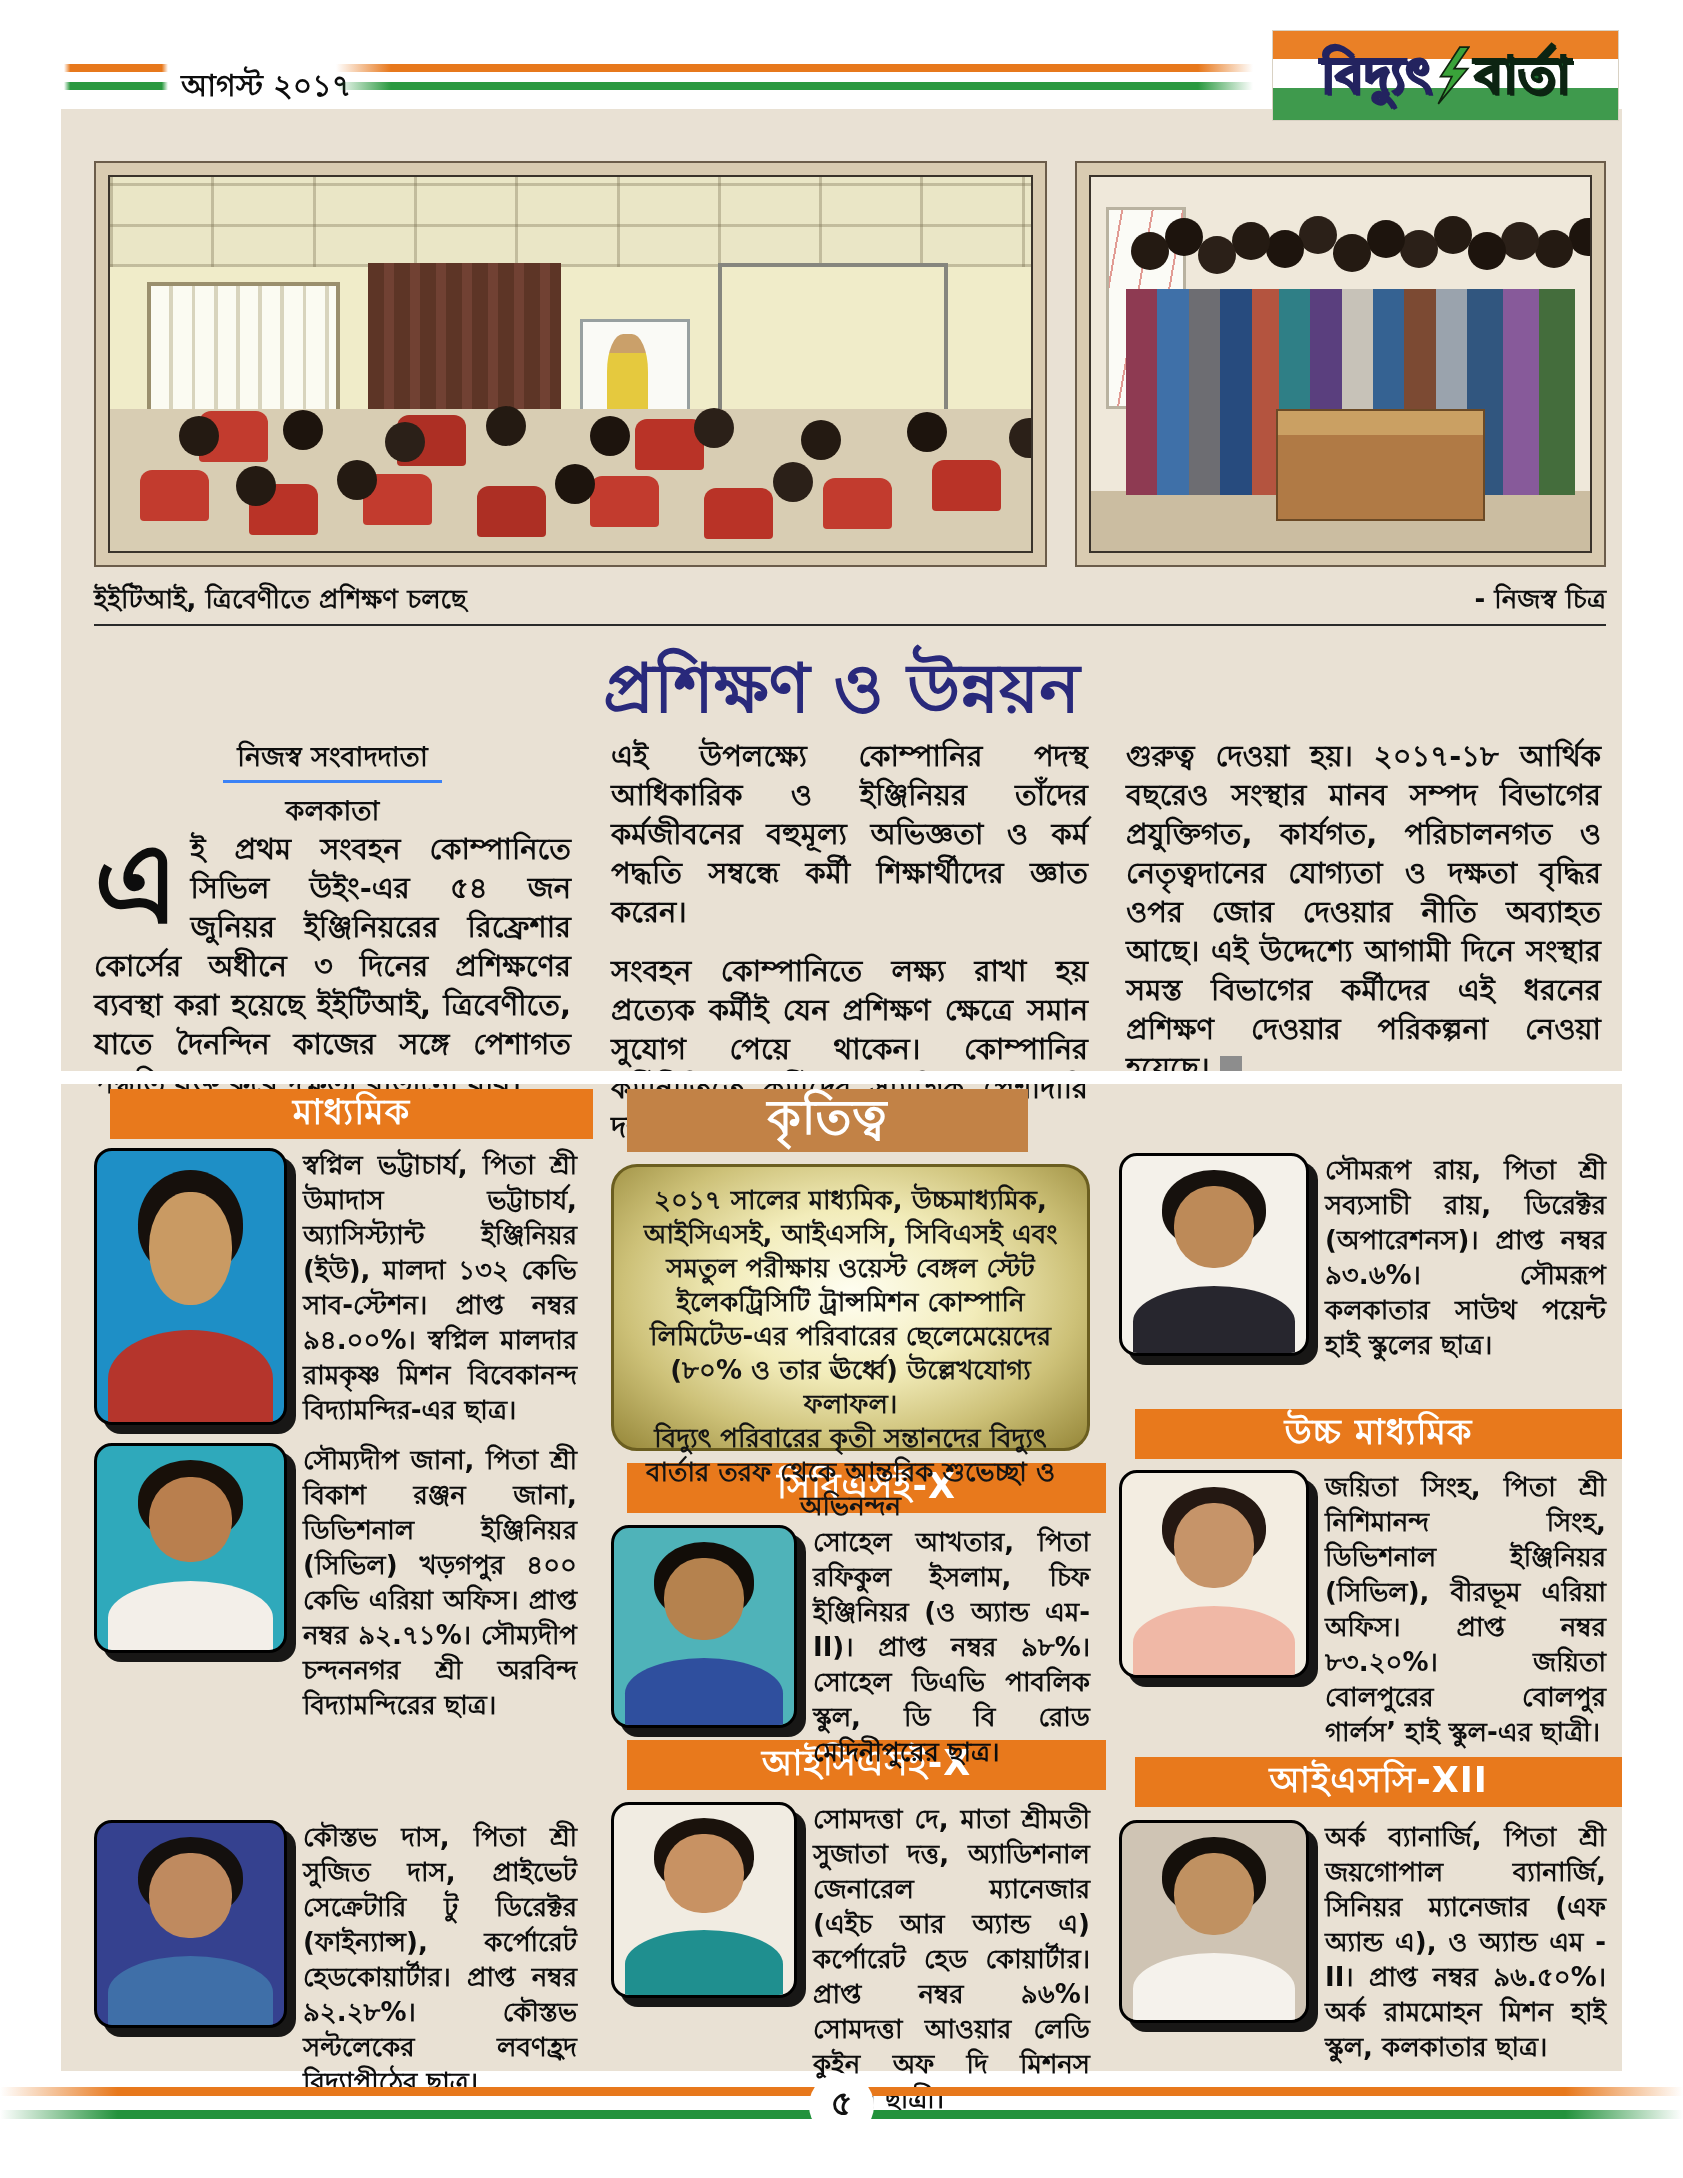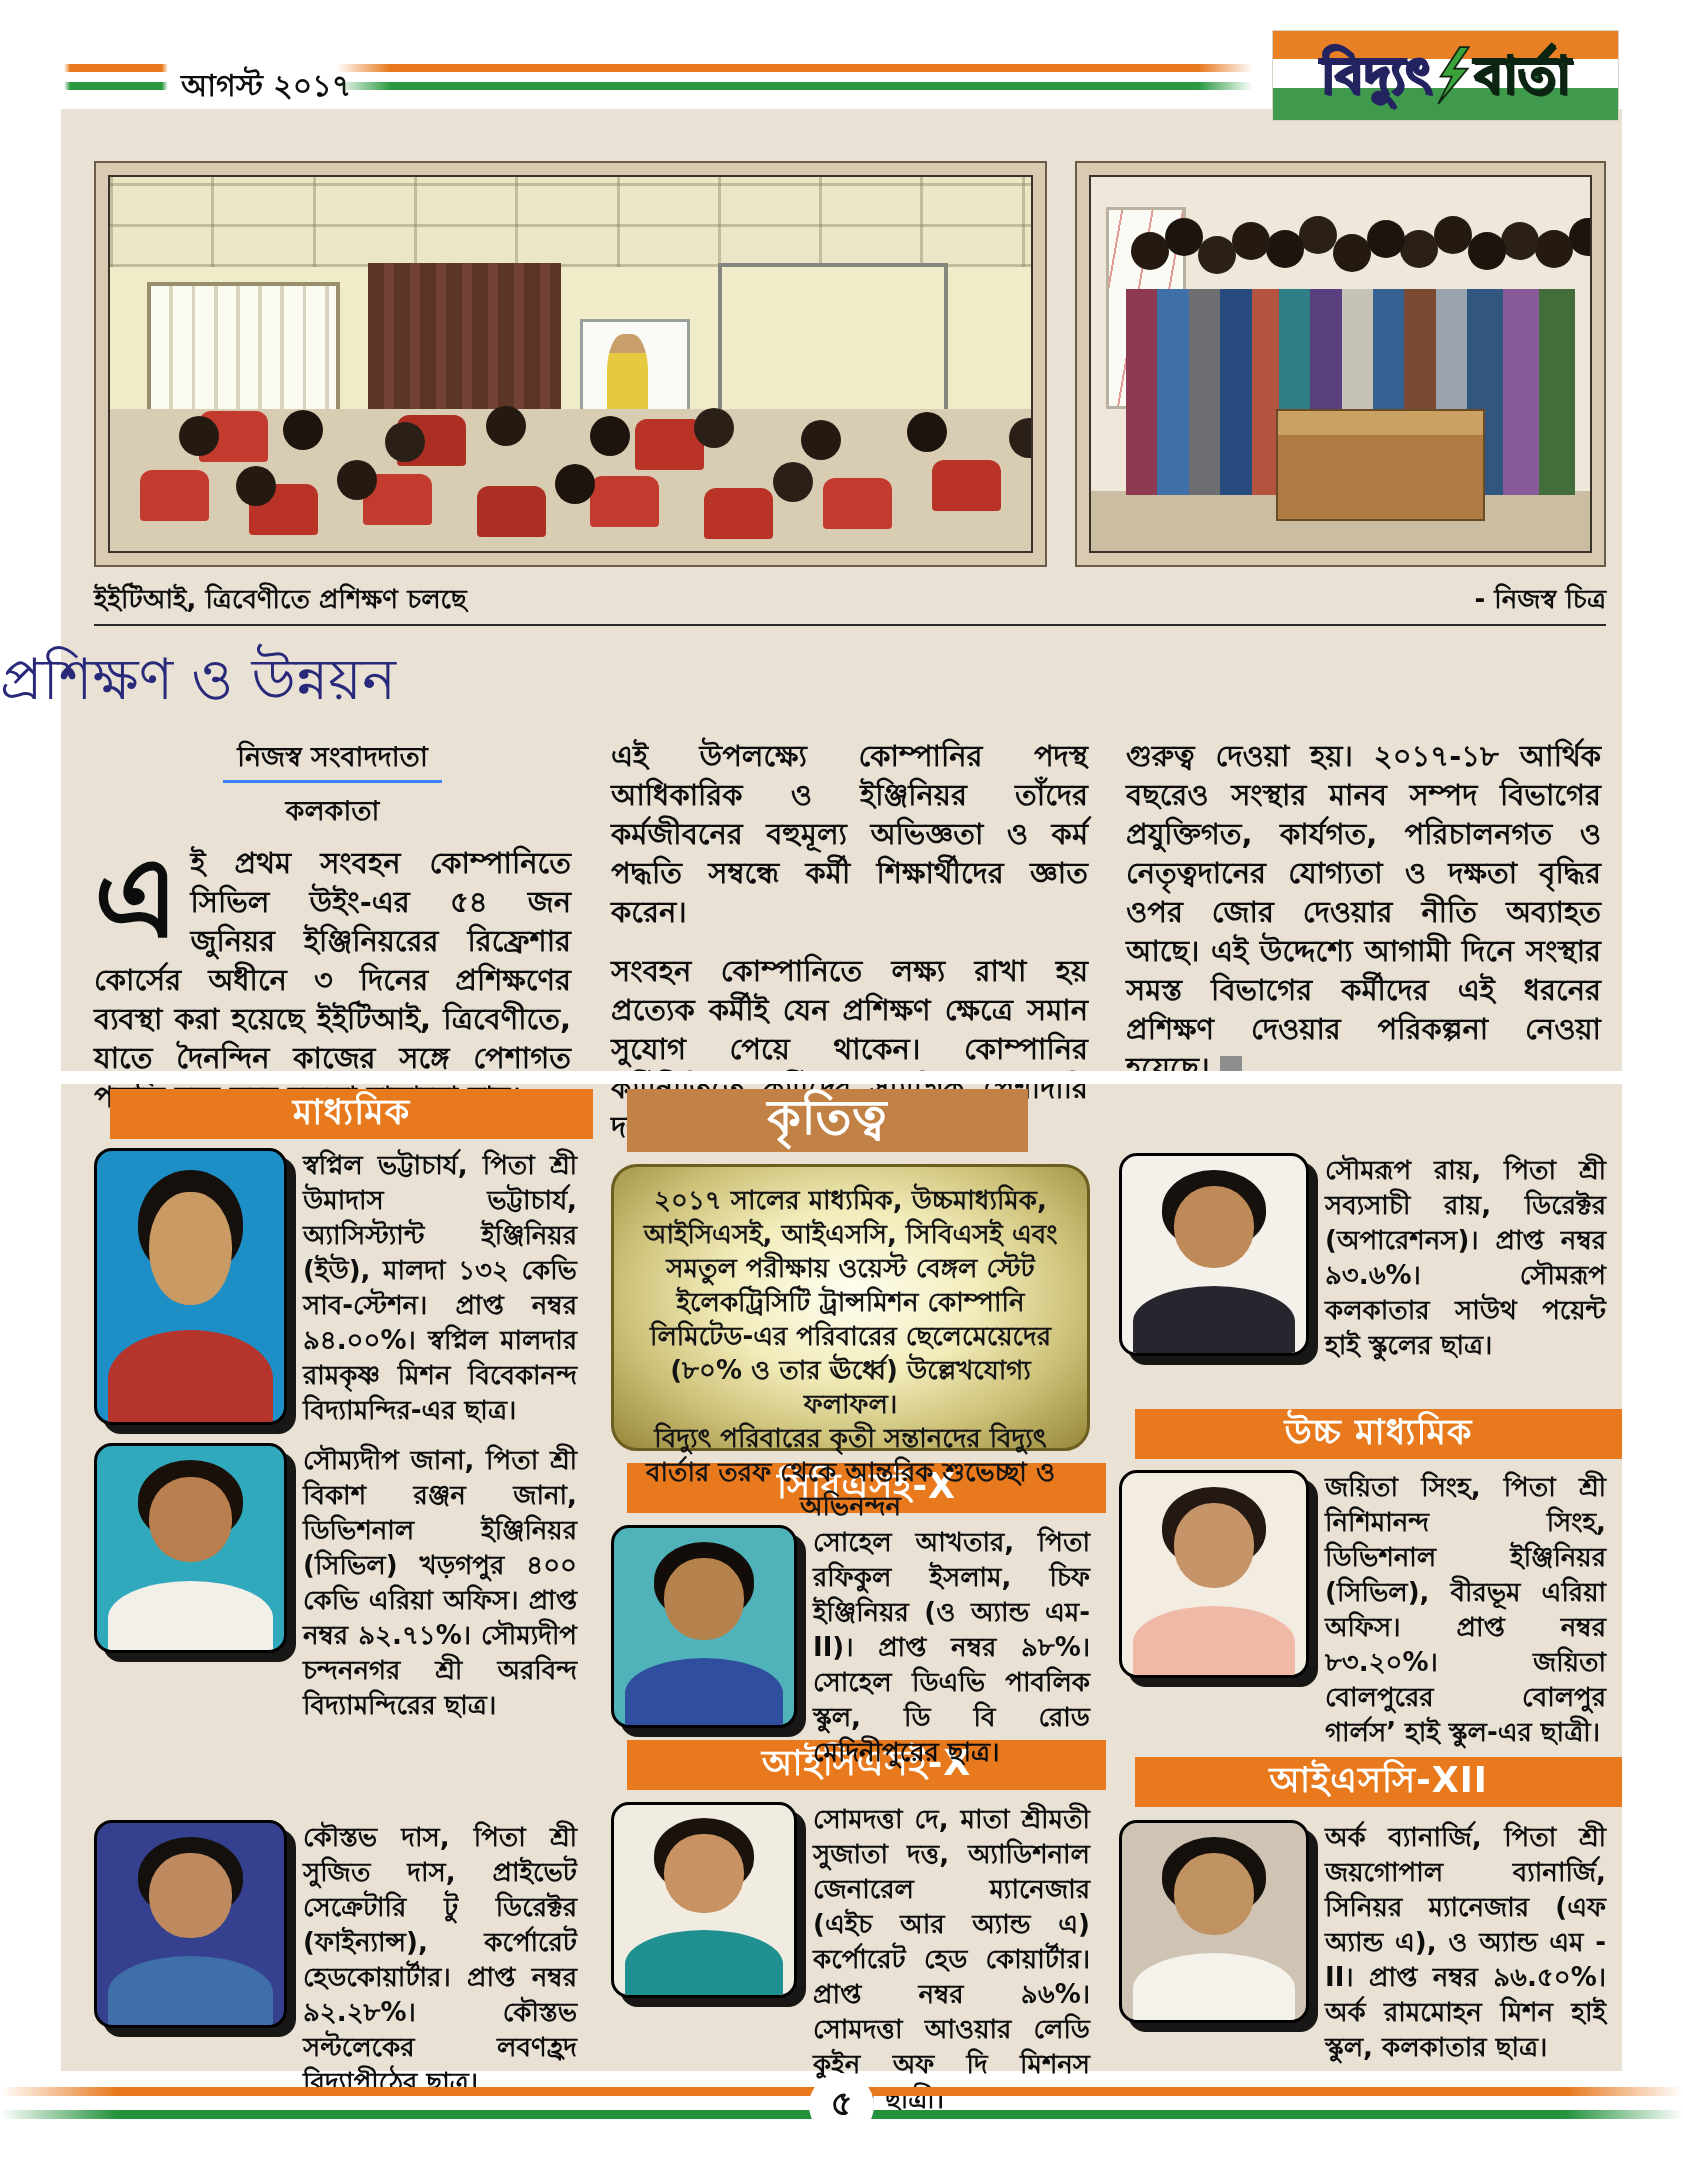--- a/index.html
+++ b/index.html
@@ -77,30 +77,30 @@
       303px -16px 0 #241a12, 337px 0 0 #1d140d, 370px -10px 0 #2b2018, 404px -2px 0 #241a12,
       438px -14px 0 #1d140d; }
   .sg-desk { position:absolute; left:37%; top:62%; width:42%; height:30%;
     background:linear-gradient(180deg,#caa063 0 22%, #b07a45 22% 100%); border:2px solid #6b4a26; }
 
   
   .caption { position:absolute; top:579px; font-size:26px; font-weight:800; color:#0d0d0d; }
   .cap-left { left:94px; }
   .cap-right { right:77px; }
   .rule { position:absolute; left:94px; top:624px; width:1512px; height:2px; background:#2a2a2a; }
-  .headline { position:absolute; left:0; top:636px; width:100%; text-align:left;
-    font-size:57px; font-weight:400; color:#29297b; }
+  .headline { position:absolute; left:0; top:636px; width:100%; text-align:center;
+    font-size:68px; font-weight:700; color:#29297b; }
 
   
   .col { position:absolute; top:737px; width:477px; font-size:29px; line-height:39px;
     font-weight:600; text-align:justify; color:#0d0d0d; }
   .col-1 { left:94px; } .col-2 { left:611px; } .col-3 { left:1126px; width:475px; }
   .byline-wrap { text-align:center; margin-bottom:8px; }
   .byline { display:inline-block; font-size:27px; font-weight:800; border-bottom:3px solid #3b82f6; padding:0 14px 4px; }
-  .place { text-align:center; font-size:27px; font-weight:800; margin-bottom:14px; }
+  .place { text-align:center; font-size:27px; font-weight:800; }
   .dropcap { float:left; font-size:111px; line-height:91px; font-weight:700; padding:8px 12px 0 0; }
   .para + .para { margin-top:20px; }
   .endmark { display:inline-block; width:22px; height:22px; background:#8d8d8d; margin-left:10px; vertical-align:baseline; }
 
   .white-gap { position:absolute; left:61px; right:61px; top:1071px; height:13px; background:#ffffff; }
 
   
   .bar { position:absolute; height:50px; background:#e8791c; color:#ffffff;
     display:flex; align-items:center; justify-content:center;
     font-size:35px; font-weight:800; letter-spacing:1px;margin-left:16px; }

